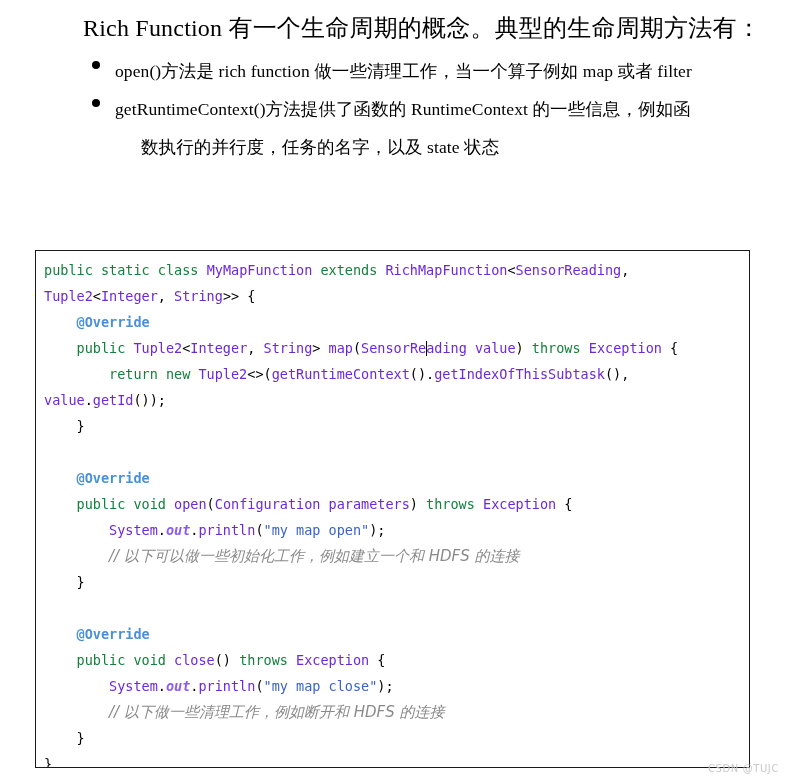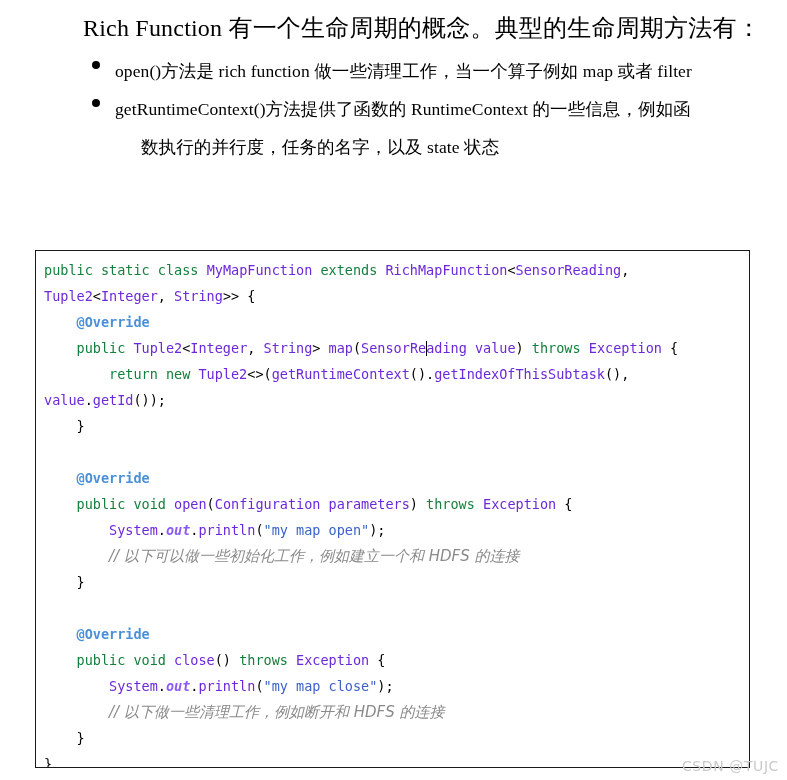--- a/index.html
+++ b/index.html
@@ -106,21 +106,21 @@
     vertical-align: -3px;
     margin: 0 -0.5px;
   }
 
   
   .watermark {
     position: absolute;
     right: 8px;
     bottom: 6px;
     font-family: "DejaVu Sans", sans-serif;
-    font-size: 14px;
+    font-size: 10px;
     color: #c9c9c9;
     letter-spacing: 0.6px;
     user-select: none;
   }
 </style>
 </head>
 <body>
 
 <div class="prose">
 

